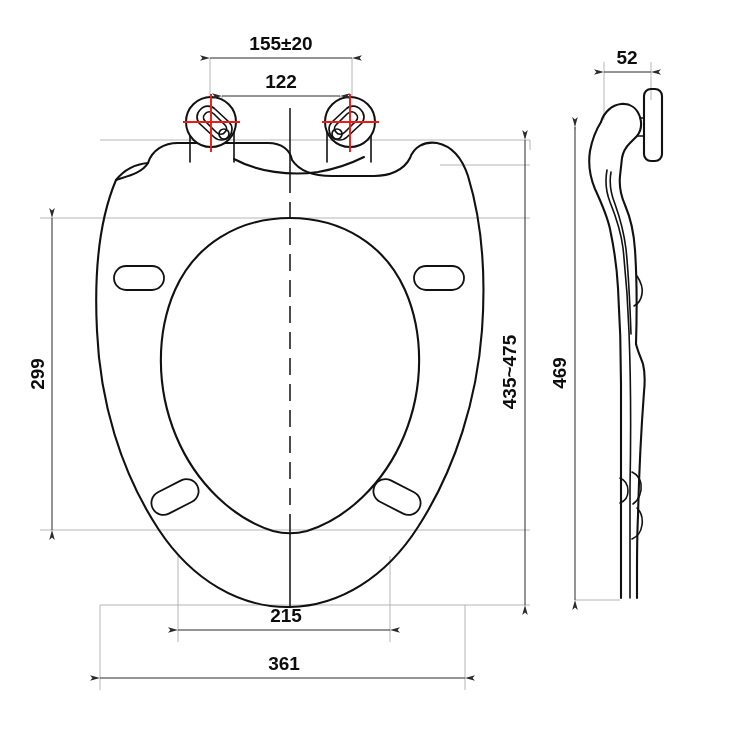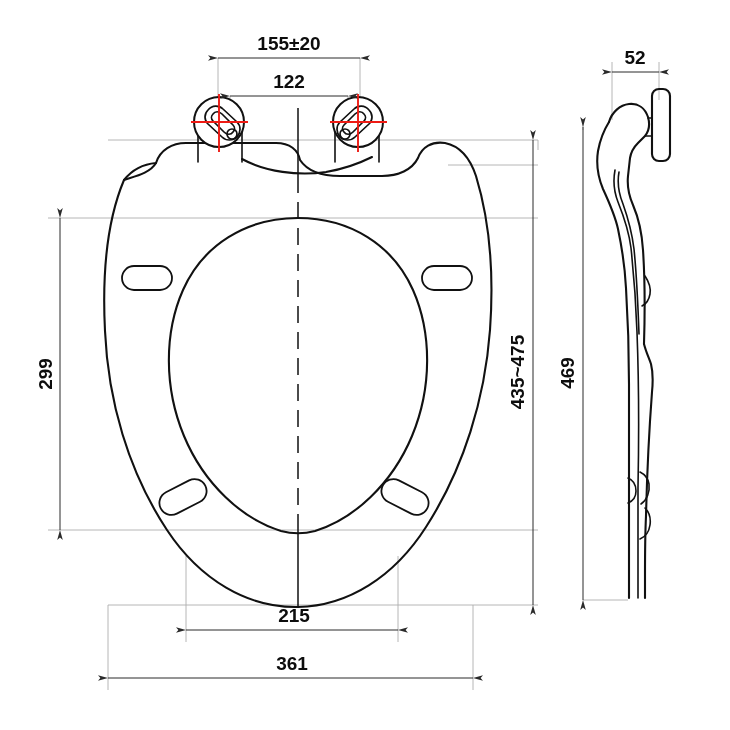--- a/index.html
+++ b/index.html
@@ -12,21 +12,20 @@
     width: 730px;
     height: 730px;
     overflow: hidden;
     font-family: "Liberation Sans", sans-serif;
   }
   #drawing-root {
     position: relative;
     width: 622px;
     height: 730px;
     background: #ffffff;
-    padding-left: 8px;
   }
   svg#cad {
     display: block;
     width: 730px;
     height: 730px;
   }
   .outline {
     fill: none;
     stroke: #111111;
     stroke-width: 2.1;

